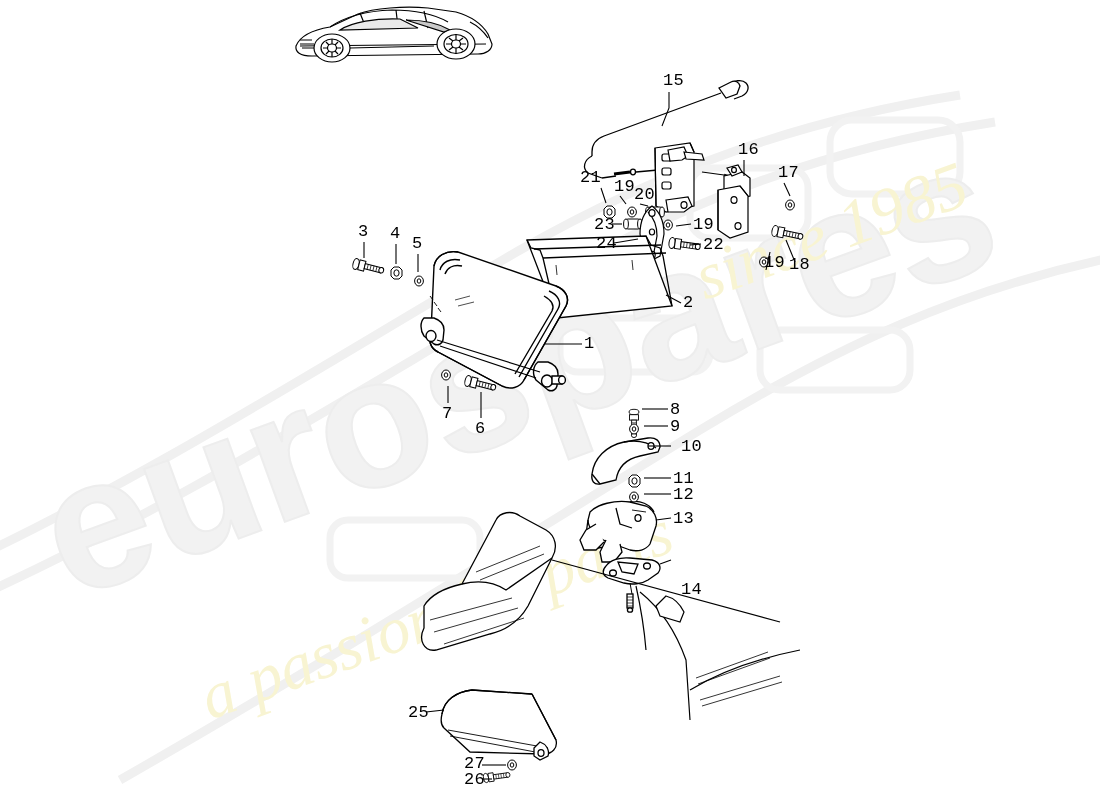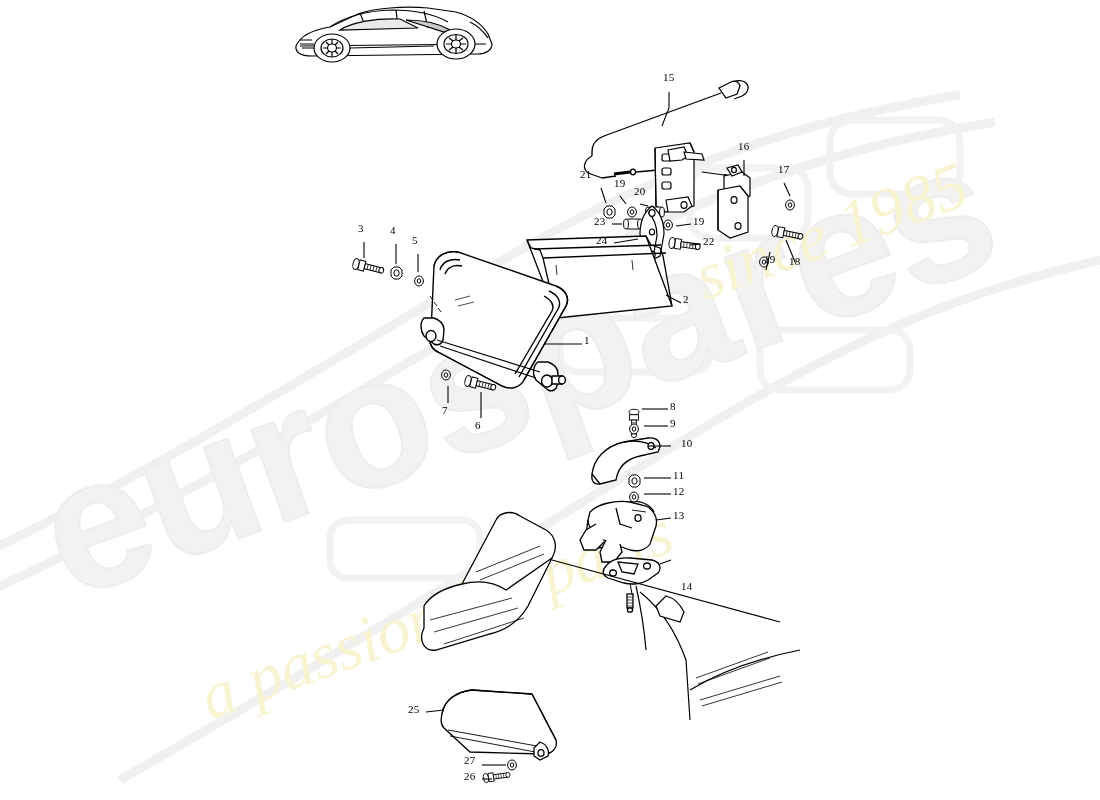--- a/index.html
+++ b/index.html
@@ -1,22 +1,22 @@
 <!DOCTYPE html>
 <html><head>
 <meta charset="utf-8">
 <title>Parts Diagram</title>
 <style>
   html,body{margin:0;padding:0;background:#ffffff;}
   body{width:1100px;height:800px;overflow:hidden;
        font-family:"Liberation Sans", sans-serif;}
   #stage{position:relative;width:1100px;height:800px;background:#fff;}
   #stage svg{position:absolute;left:0;top:0;}
-  .lbl{position:absolute;font-family:Liberation Serif, serif;
-       font-size:11px;color:#000;white-space:nowrap;letter-spacing:0.3px;}
+  .lbl{position:absolute;font-family:Liberation Mono, monospace;
+       font-size:17px;color:#000;white-space:nowrap;letter-spacing:0.3px;}
 </style>
 </head>
 <body>
 
 <div id="stage">
 
   <svg width="1100" height="800" viewBox="0 0 1100 800">
     <defs>
       <g id="boltGlyph">
         <ellipse cx="0" cy="0" rx="3" ry="5.5" fill="#fff" stroke="#000" stroke-width="1"></ellipse>

